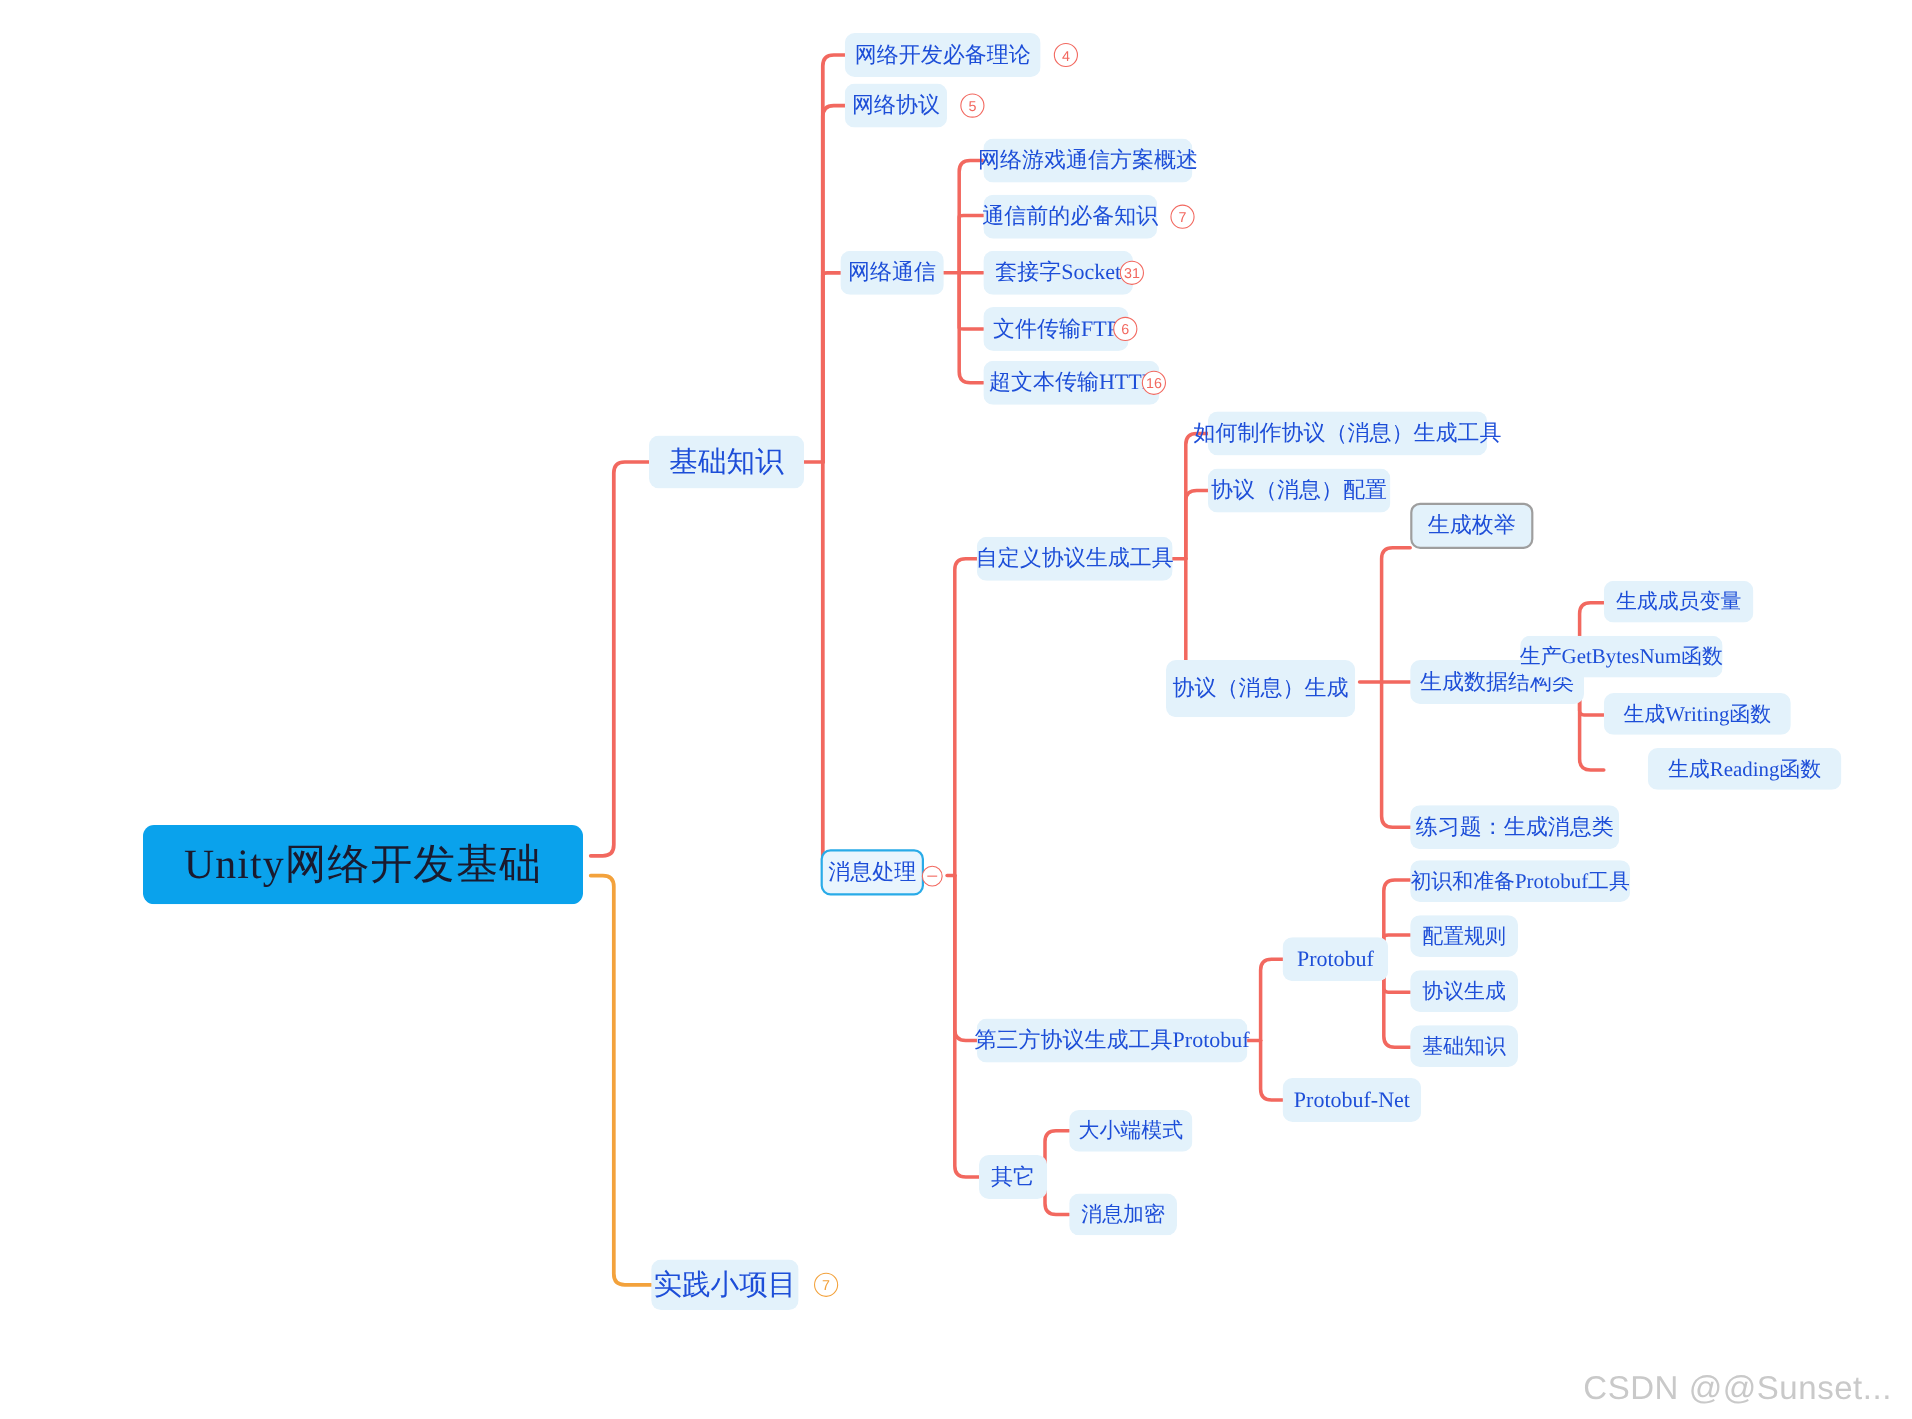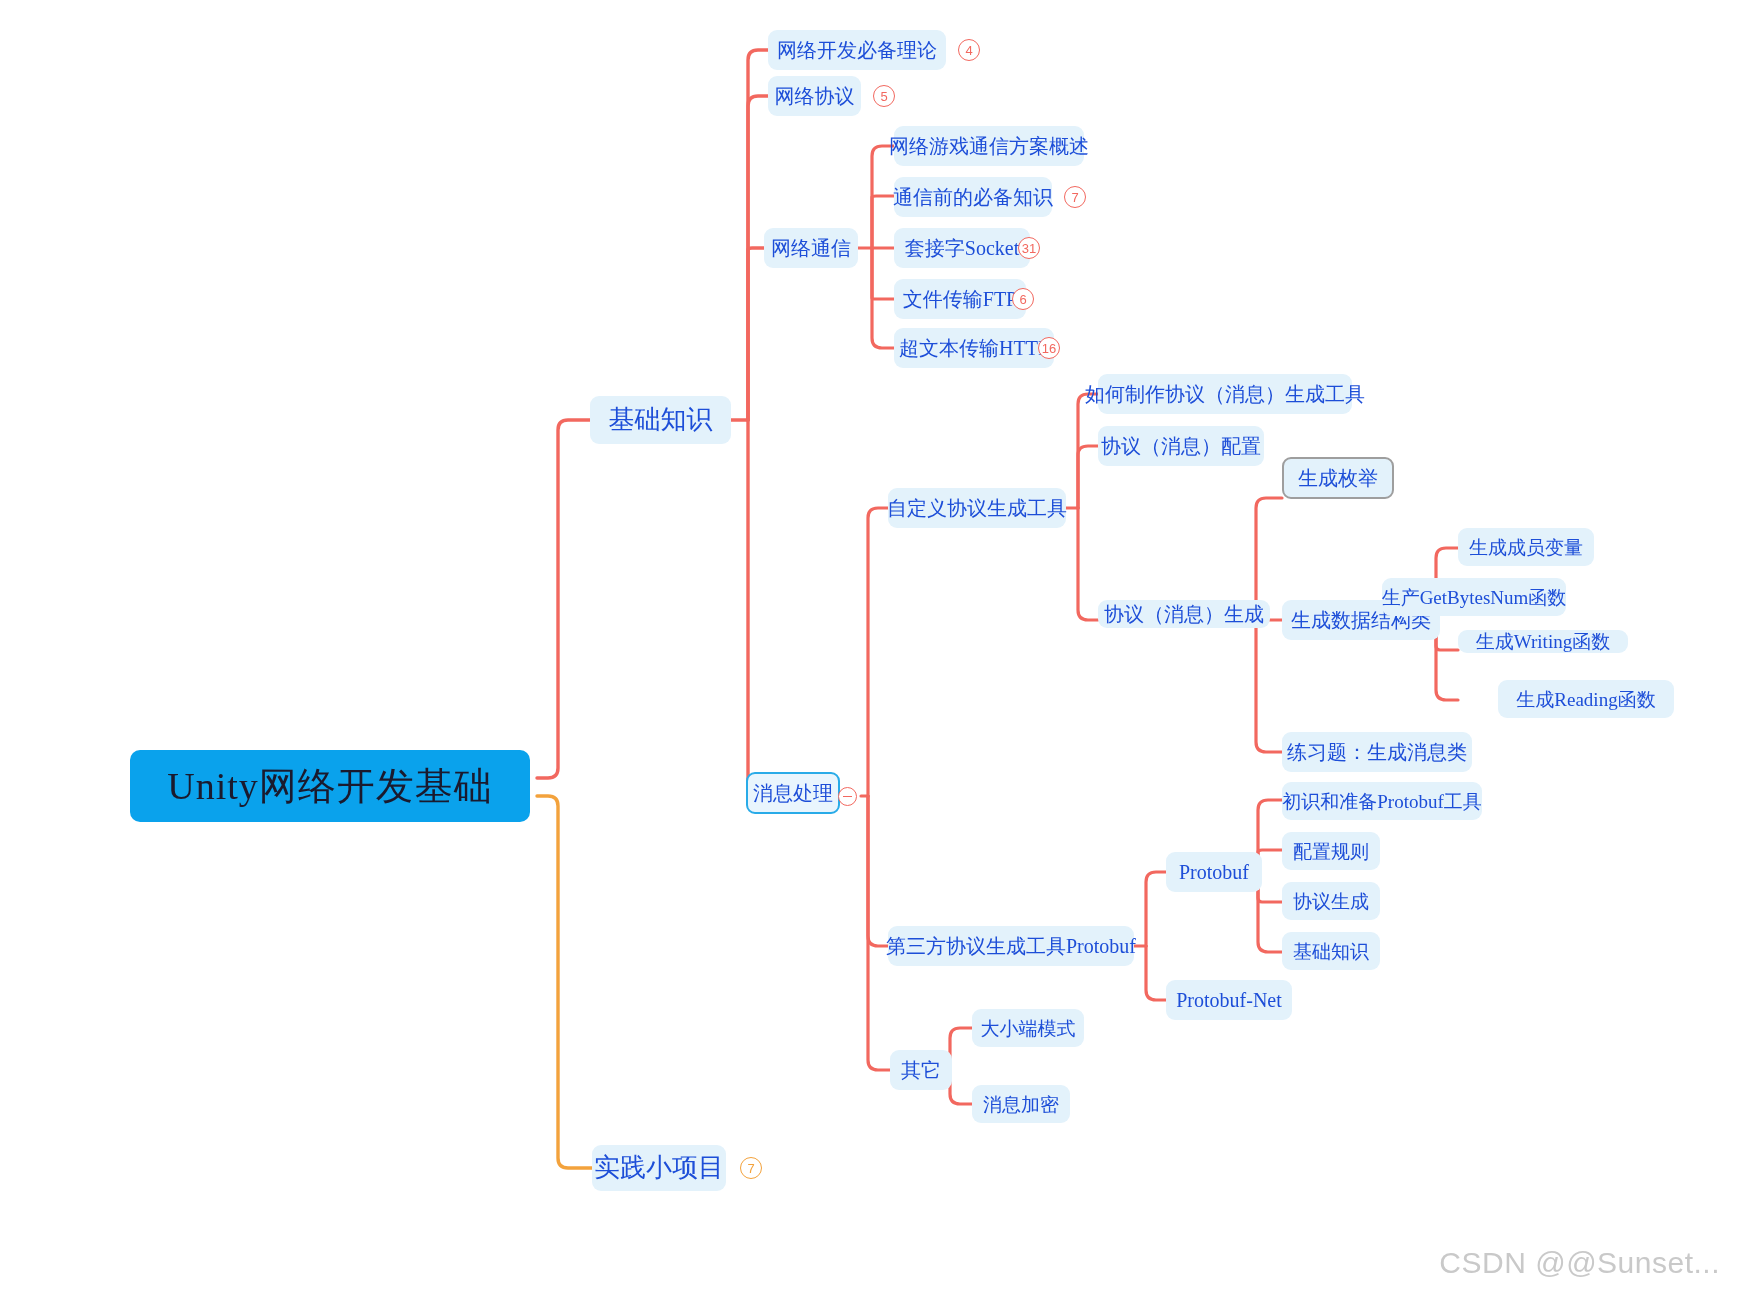--- a/index.html
+++ b/index.html
@@ -200,33 +200,33 @@
   <div class="node lvl2" style="left:888px; top:488px; width:178px; height:40px;">自定义协议生成工具</div>
 
   <div class="node lvl2" style="left:888px; top:926px; width:246px; height:40px;">第三方协议生成工具Protobuf</div>
 
   <div class="node lvl2" style="left:890px; top:1050px; width:62px; height:40px;">其它</div>
 
   <div class="node lvl2" style="left:1098px; top:374px; width:254px; height:40px;">如何制作协议（消息）生成工具</div>
 
   <div class="node lvl2" style="left:1098px; top:426px; width:166px; height:40px;">协议（消息）配置</div>
 
-  <div class="node lvl2" style="left:1098px; top:600px; width:172px; height:28px;">协议（消息）生成</div>
+  <div class="node lvl2" style="left:1060px; top:600px; width:172px; height:52px;">协议（消息）生成</div>
 
   <div class="node lvl2 outlined" style="left:1282px; top:457px; width:112px; height:42px;">生成枚举</div>
 
   <div class="node lvl2" style="left:1282px; top:600px; width:158px; height:40px;">生成数据结构类</div>
 
   <div class="node lvl2" style="left:1282px; top:732px; width:190px; height:40px;">练习题：生成消息类</div>
 
   <div class="node lvl3" style="left:1458px; top:528px; width:136px; height:38px;">生成成员变量</div>
 
   <div class="node lvl3" style="left:1382px; top:578px; width:184px; height:38px;">生产GetBytesNum函数</div>
 
-  <div class="node lvl3" style="left:1458px; top:630px; width:170px; height:23px;">生成Writing函数</div>
+  <div class="node lvl3" style="left:1458px; top:630px; width:170px; height:38px;">生成Writing函数</div>
 
   <div class="node lvl3" style="left:1458px; top:680px; width:176px; height:38px;margin-left:40px;">生成Reading函数</div>
 
   <div class="node lvl2" style="left:1166px; top:852px; width:96px; height:40px;">Protobuf</div>
 
   <div class="node lvl2" style="left:1166px; top:980px; width:126px; height:40px;">Protobuf-Net</div>
 
   <div class="node lvl3" style="left:1282px; top:782px; width:200px; height:38px;">初识和准备Protobuf工具</div>
 
   <div class="node lvl3" style="left:1282px; top:832px; width:98px; height:38px;">配置规则</div>

